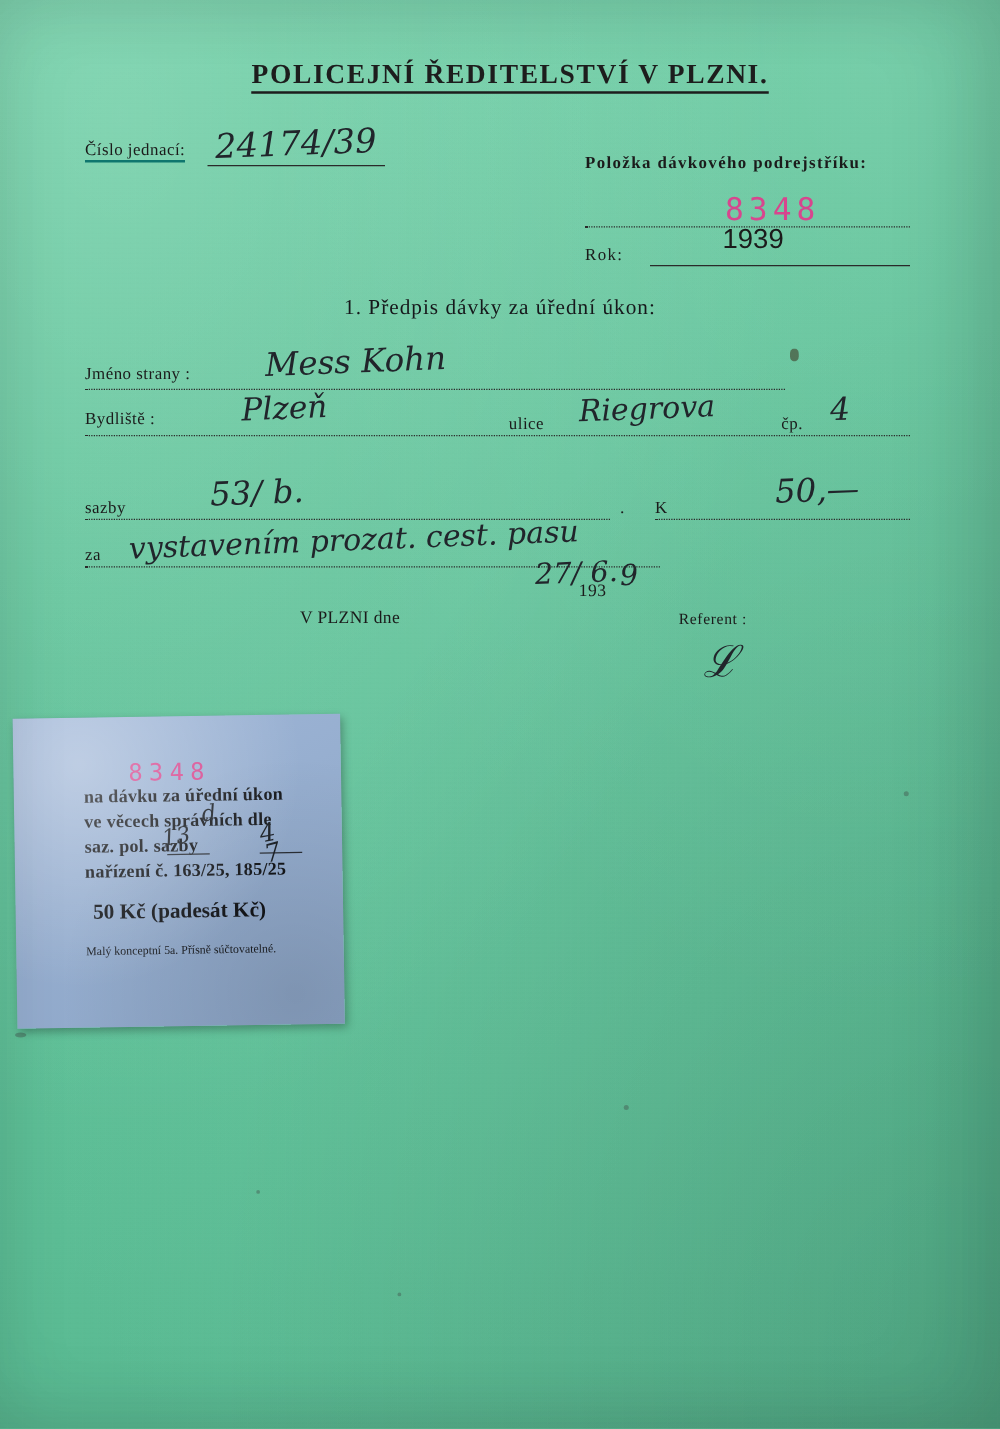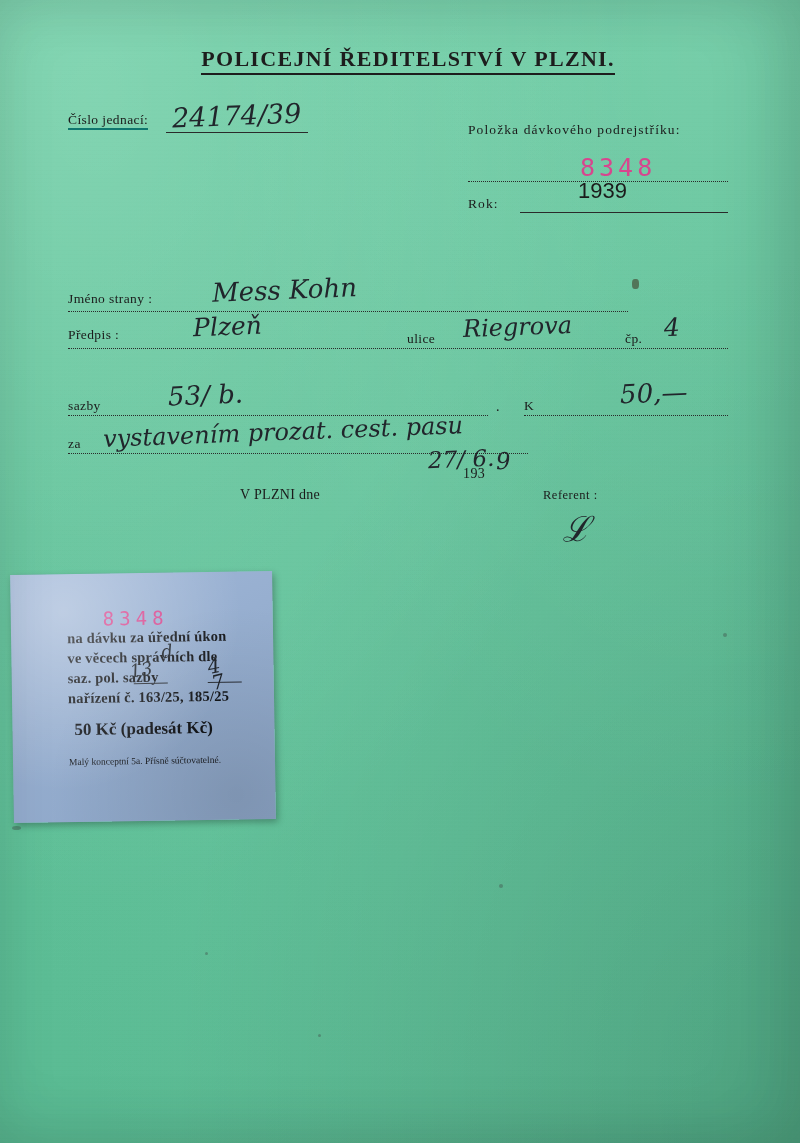--- a/index.html
+++ b/index.html
@@ -94,21 +94,21 @@
 
   
   #cislo-label { position: absolute; left: 68px; top: 112px; }
   #cislo-label .txt { border-bottom: 2px solid #0f766e; padding-bottom: 1px; }
   #cislo-value {
     position: absolute; left: 172px; top: 100px;
     font-size: 27px;
   }
   #cislo-rule { position: absolute; left: 166px; top: 131px; width: 142px; }
 
-  #polozka-label { position: absolute; left: 468px; top: 122px; }
+  #polozka-label { position: absolute; left: 468px; top: 122px; font-weight: bold; }
   #polozka-dots { position: absolute; left: 468px; top: 180px; width: 260px; }
   #polozka-value {
     position: absolute; left: 580px; top: 153px;
     font-size: 25px;
   }
   #rok-label { position: absolute; left: 468px; top: 196px; }
   #rok-value { position: absolute; left: 578px; top: 178px; font-size: 22px; font-family: Liberation Sans, sans-serif; color:#1b1b1b;}
   #rok-rule { position: absolute; left: 520px; top: 211px; width: 208px; }
 
   #section1 {
@@ -216,26 +216,27 @@
   <div id="cislo-rule" class="solidline"></div>
 
   <div id="polozka-label" class="lbl lbl-sp">Položka dávkového podrejstříku:</div>
   <div id="polozka-value" class="stamp-pink">8348</div>
   <div id="polozka-dots" class="dotline"></div>
 
   <div id="rok-label" class="lbl lbl-sp">Rok:</div>
   <div id="rok-value">1939</div>
   <div id="rok-rule" class="solidline"></div>
 
+  <div id="section1">1. Předpis dávky za úřední úkon:</div>
 
   <div id="jmeno-label" class="lbl">Jméno strany :</div>
   <div id="jmeno-value" class="hand">Mess Kohn</div>
   <div id="jmeno-dots" class="dotline"></div>
 
-  <div id="bydliste-label" class="lbl">Předpis :</div>
+  <div id="bydliste-label" class="lbl">Bydliště :</div>
   <div id="bydliste-value" class="hand">Plzeň</div>
   <div id="ulice-label" class="lbl">ulice</div>
   <div id="ulice-value" class="hand">Riegrova</div>
   <div id="cp-label" class="lbl">čp.</div>
   <div id="cp-value" class="hand">4</div>
   <div id="bydliste-dots" class="dotline"></div>
 
 
   <div id="sazby-label" class="lbl">sazby</div>
   <div id="sazby-value" class="hand">53/ b.</div>

